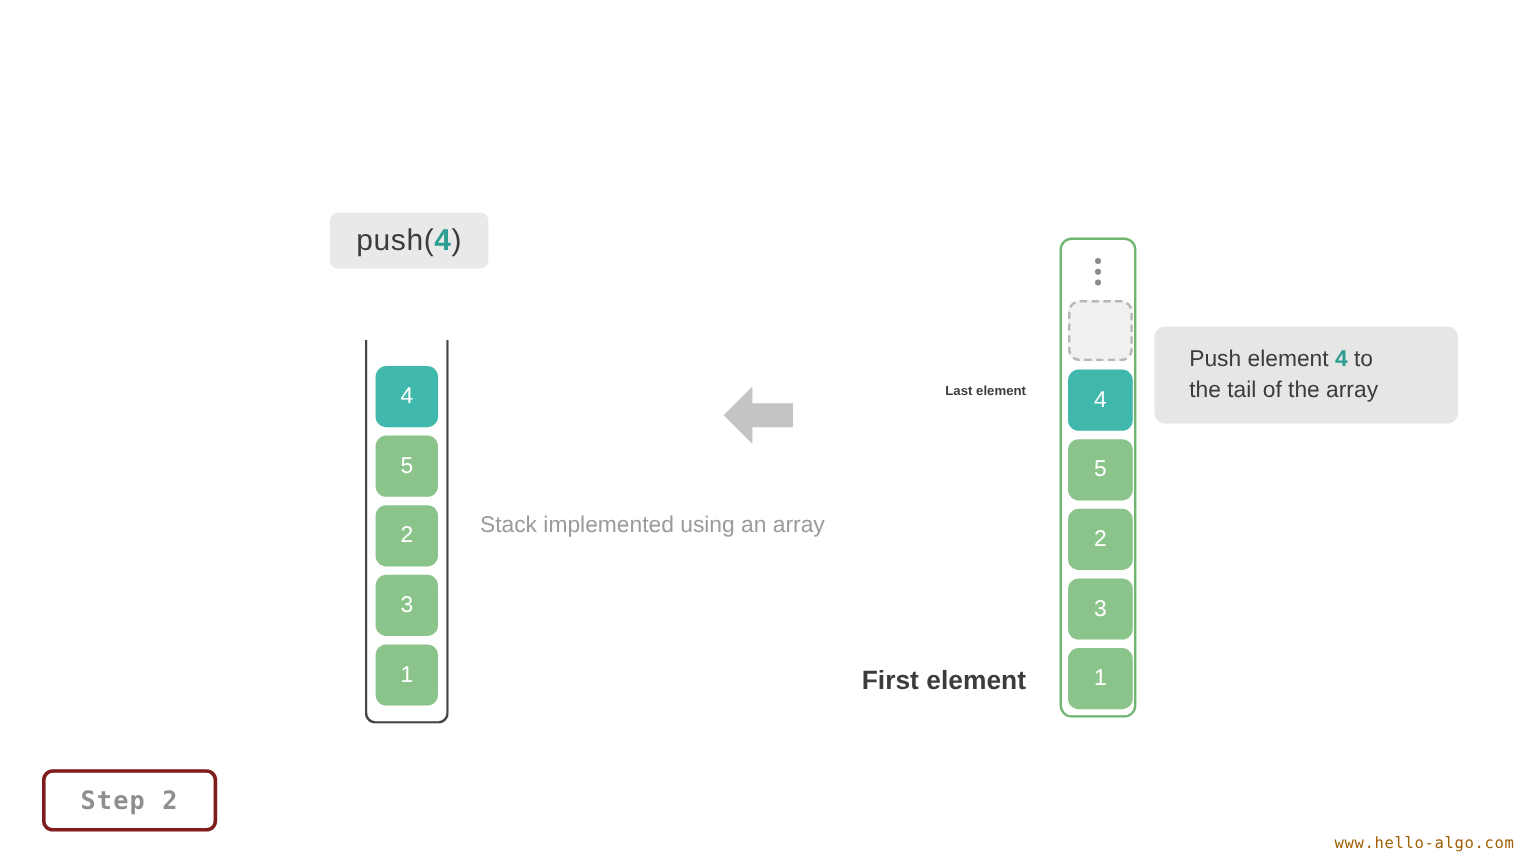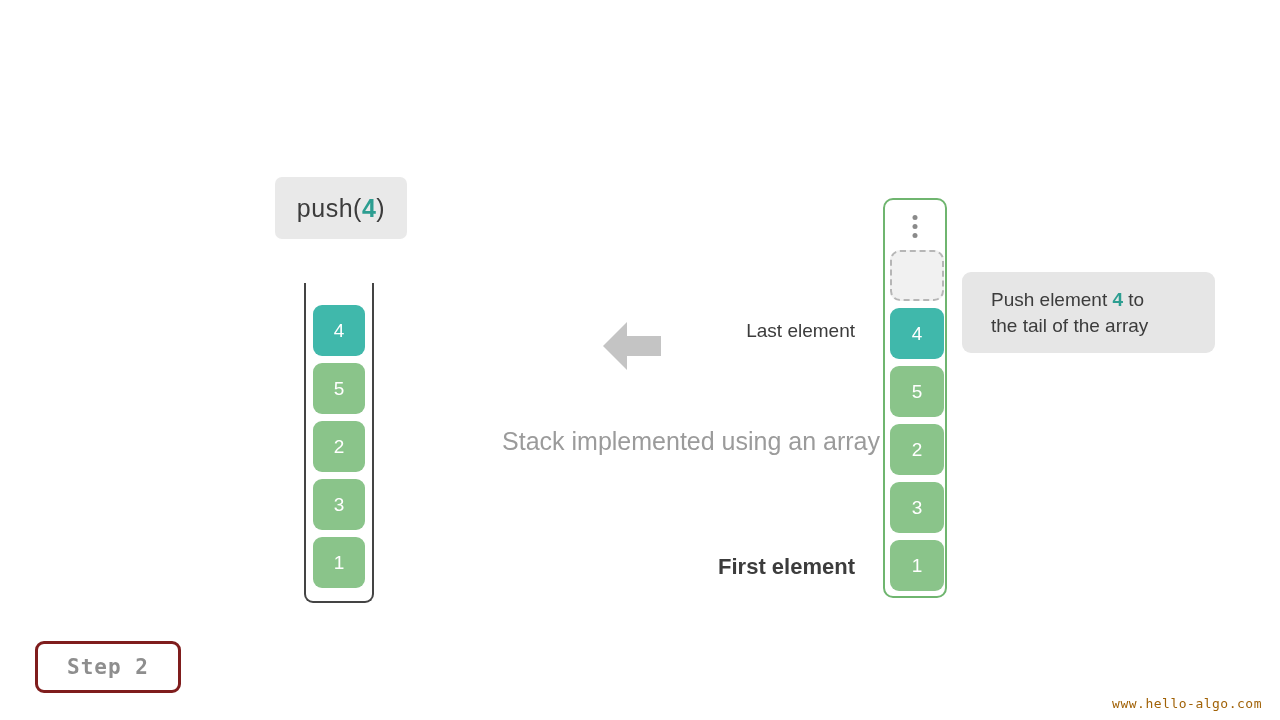--- a/index.html
+++ b/index.html
@@ -11,21 +11,21 @@
   body {
     position: relative;
     font-family: "Liberation Sans", sans-serif;
     -webkit-font-smoothing: antialiased;
   }
 
   
   #op-box {
     position: absolute;
     left: 275px; top: 177px;
-    width: 132px; height: 62px;
+    width: 132px; height: 47px;
     background: #e9e9e9;
     border-radius: 7px;
     display: flex; align-items: center; justify-content: center;
     font-size: 25px;
     color: #3c3c3c;
     letter-spacing: 0.5px;
   }
   #op-box .accent { color: #2d9e91; font-weight: 700; }
 
   
@@ -102,35 +102,35 @@
   #arrow-left {
     position: absolute;
     left: 603px; top: 318px;
     width: 58px; height: 56px;
   }
   #label-last {
     position: absolute;
     left: 700px; top: 320px;
     width: 155px;
     text-align: right;
-    font-size: 19px; font-weight: 400; color: #3c3c3c;
+    font-size: 11px; font-weight: 700; color: #3c3c3c;
   }
   #label-first {
     position: absolute;
     left: 692px; top: 554px;
     width: 163px;
     text-align: right;
     font-size: 22px; font-weight: 700; color: #3c3c3c;
   }
   #caption {
     position: absolute;
     left: 400px; top: 427px;
     width: 480px;
-    text-align: right;
-    font-size: 25px; color: #9b9b9b;
+    text-align: left;
+    font-size: 19px; color: #9b9b9b;
   }
 
   
   #tooltip {
     position: absolute;
     left: 962px; top: 272px;
     width: 253px; height: 81px;
     background: #e6e6e6;
     border-radius: 9px;
     display: flex; align-items: center;

